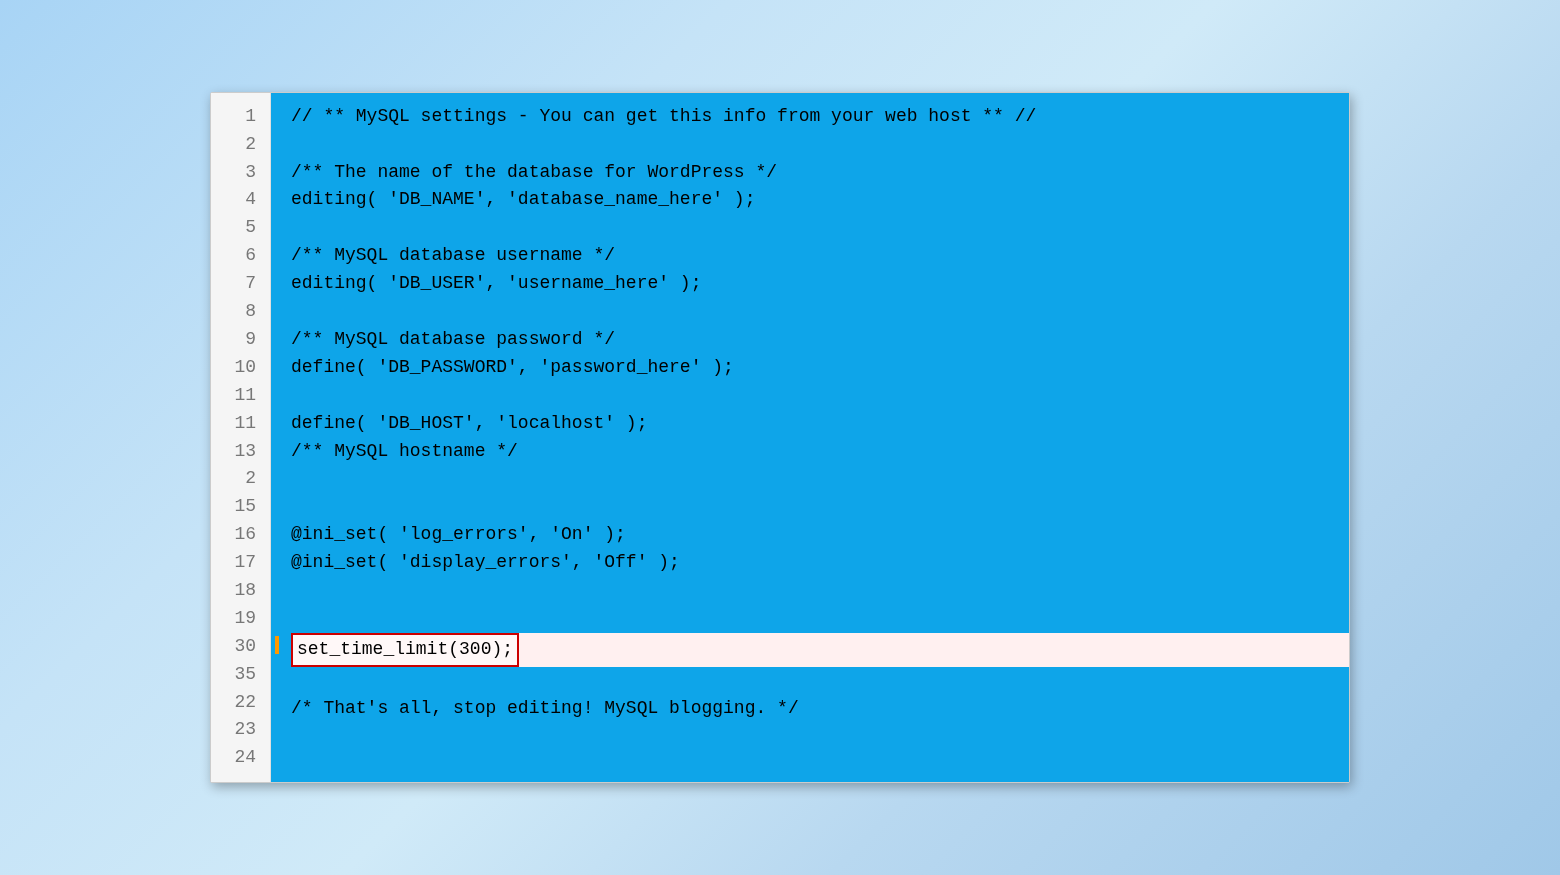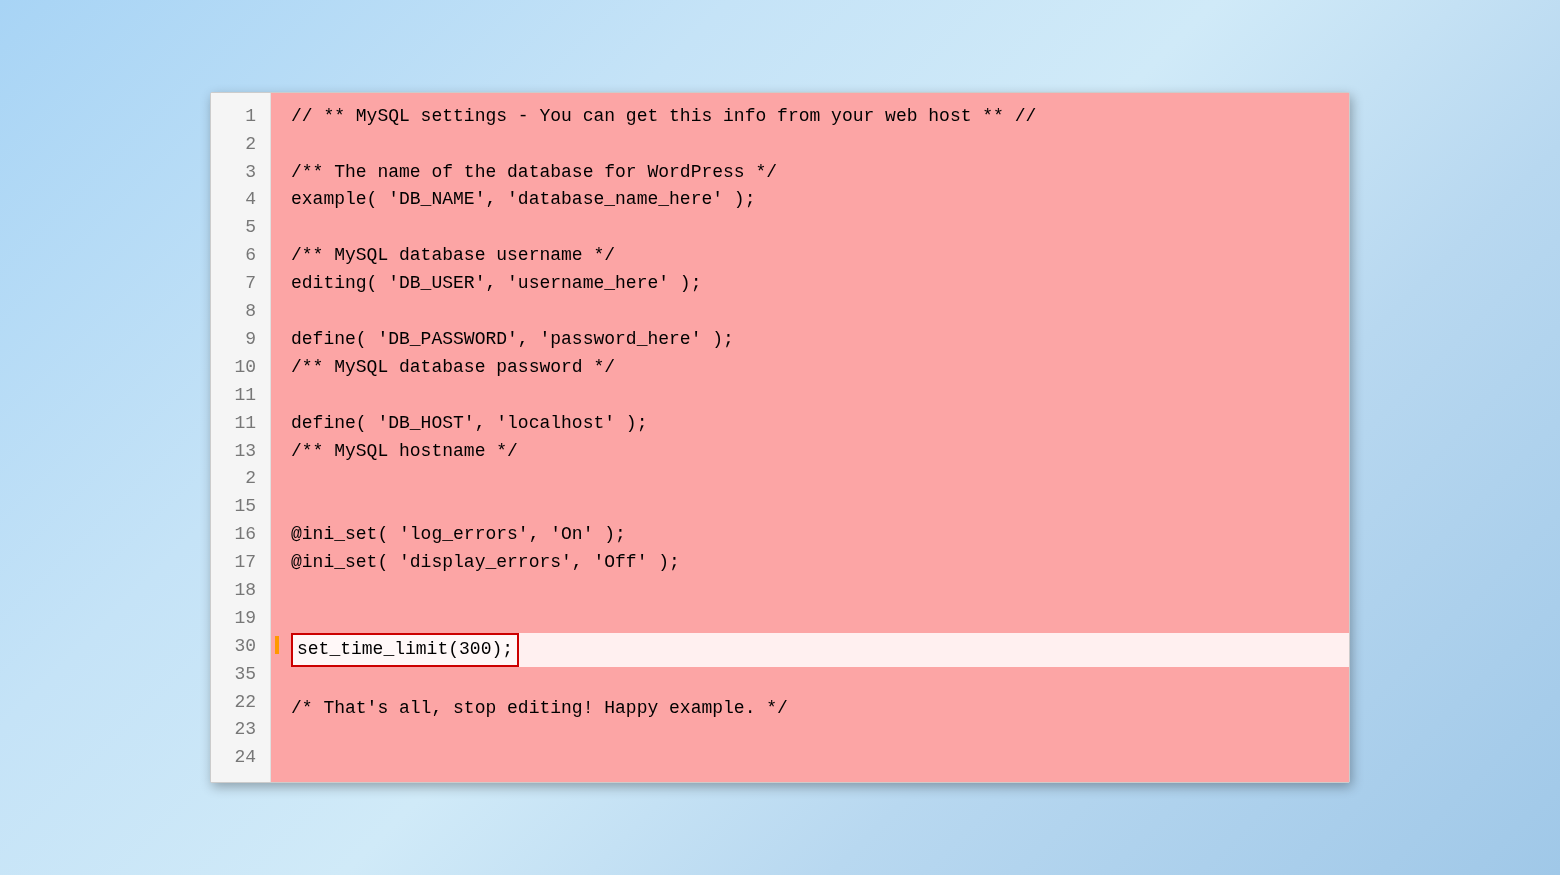--- a/index.html
+++ b/index.html
@@ -42,21 +42,21 @@
     .line-num {
       padding: 0 14px 0 0;
       color: #777;
       font-size: 18px;
       line-height: 1.55;
     }
 
     .code-content {
       flex: 1;
       padding: 10px 0 10px 20px;
-      background: #fca5a5;
+      background: #0ea5e9;
       overflow-x: auto;
     }
 
     .code-line {
       line-height: 1.55;
       white-space: pre;
       color: #000000;
       position: relative;
     }
 
@@ -106,35 +106,35 @@
         <div class="line-num">35</div>
         <div class="line-num">22</div>
         <div class="line-num">23</div>
         <div class="line-num">24</div>
       </div>
     <div class="code-content">
 
     <div class="code-line">// ** MySQL settings - You can get this info from your web host ** //</div>
         <div class="code-line empty"> </div>
         <div class="code-line">/** The name of the database for WordPress */</div>
-        <div class="code-line">example( 'DB_NAME', 'database_name_here' );</div>
+        <div class="code-line">editing( 'DB_NAME', 'database_name_here' );</div>
         <div class="code-line empty"> </div>
         <div class="code-line">/** MySQL database username */</div>
         <div class="code-line">editing( 'DB_USER', 'username_here' );</div>
         <div class="code-line empty"> </div>
+        <div class="code-line">/** MySQL database password */</div>
         <div class="code-line">define( 'DB_PASSWORD', 'password_here' );</div>
-        <div class="code-line">/** MySQL database password */</div>
         <div class="code-line empty"> </div>
         <div class="code-line">define( 'DB_HOST', 'localhost' );</div>
         <div class="code-line">/** MySQL hostname */</div>
         <div class="code-line empty"> </div>
         <div class="code-line empty"> </div>
         <div class="code-line">@ini_set( 'log_errors', 'On' );</div>
         <div class="code-line">@ini_set( 'display_errors', 'Off' );</div>
         <div class="code-line empty"> </div>
         <div class="code-line empty"> </div>
         <div class="code-line highlighted" style="position: relative;"><span style="display: inline-block; width: 4px; height: 1em; background: rgb(255, 153, 0); position: absolute; left: -16px; top: 3px;"></span><span class="highlighted-box">set_time_limit(300);</span></div>
         <div class="code-line empty"> </div>
-        <div class="code-line">/* That's all, stop editing! Happy example. */</div>
+        <div class="code-line">/* That's all, stop editing! MySQL blogging. */</div>
         <div class="code-line empty"> </div>
       </div>
   </div>
 </div>
 
 </body></html>

